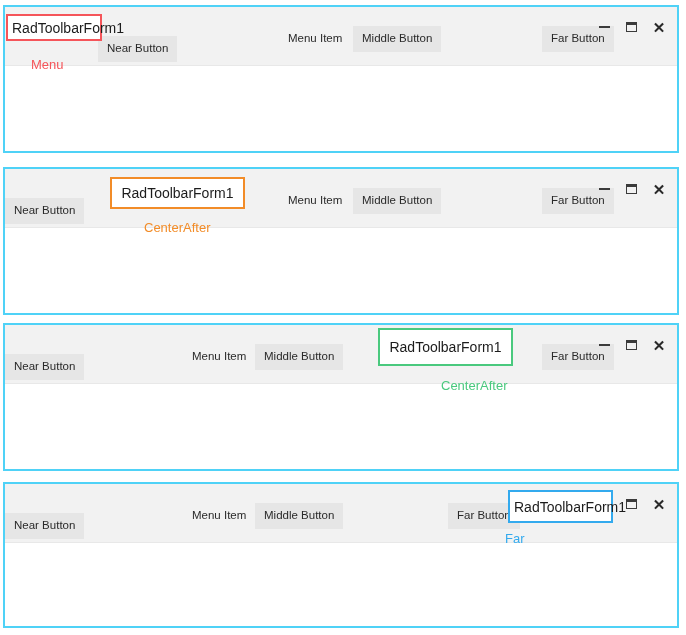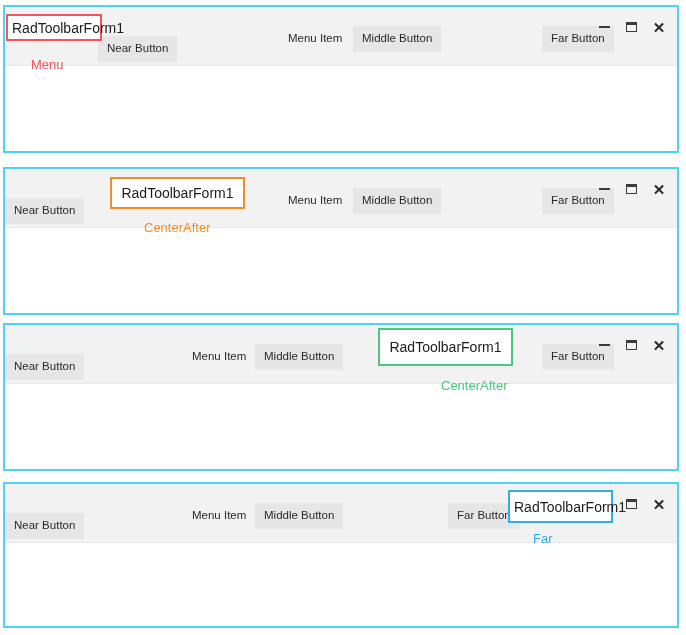--- a/index.html
+++ b/index.html
@@ -216,14 +216,14 @@
     </div>
     <div class="winbtn" style="right:29px; top:8px;">
       <span class="glyph-max"></span>
     </div>
     <div class="winbtn" style="right:1px; top:8px;">
       <span class="glyph-close">✕</span>
     </div>
   </div>
 
   <div class="title-box left-text" style="left:503px; top:6px; width:105px; height:33px; border-color:#33aaee;">RadToolbarForm1</div>
-  <div class="anno-label" style="left:528px; top:48px; color:#33aaee;">Far</div>
+  <div class="anno-label" style="left:500px; top:48px; color:#33aaee;">Far</div>
 </div>
 
 </body></html>

